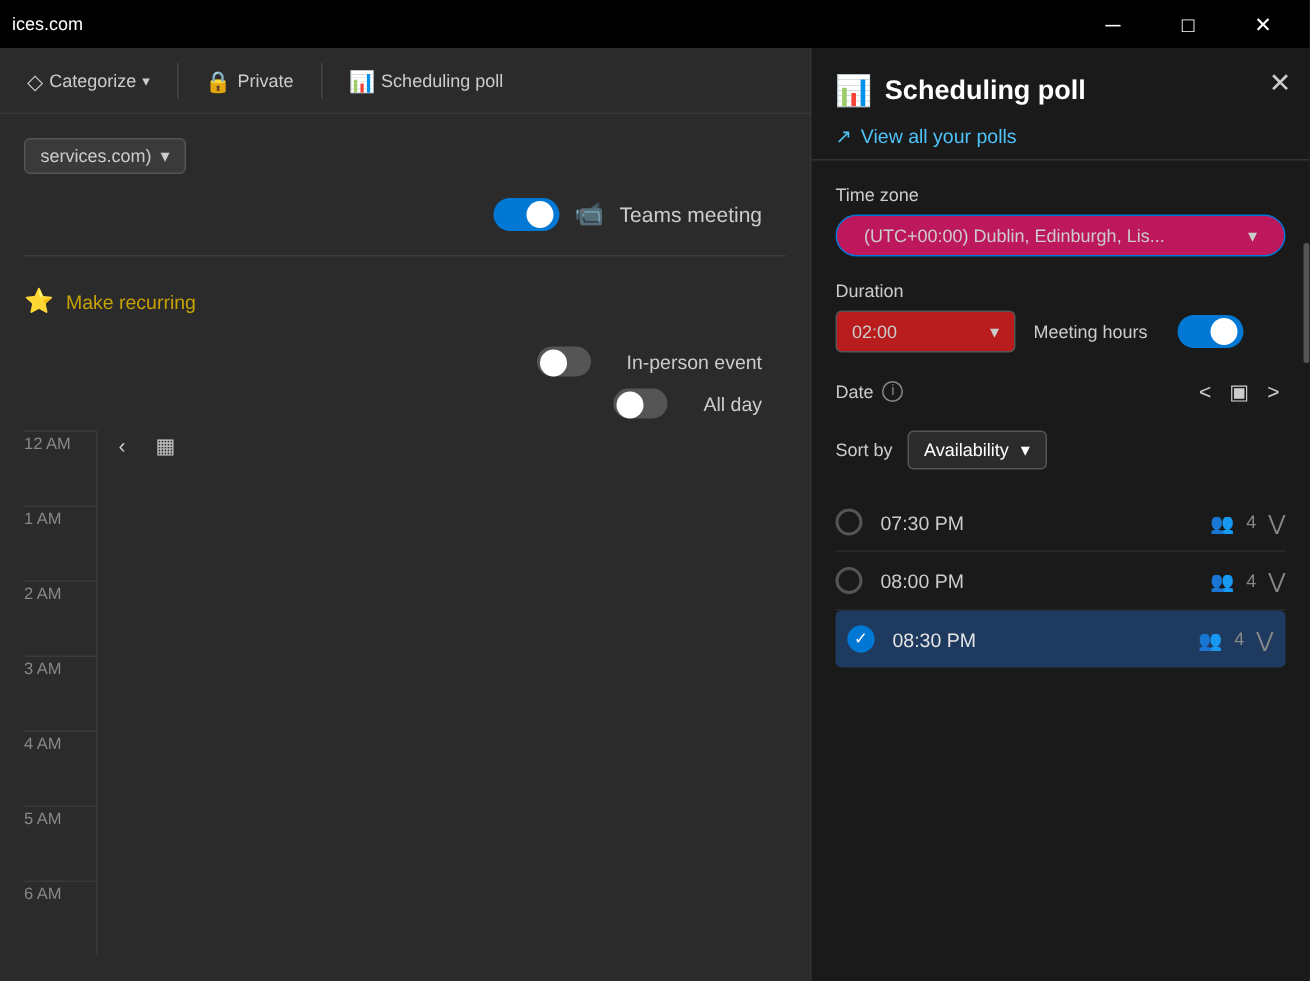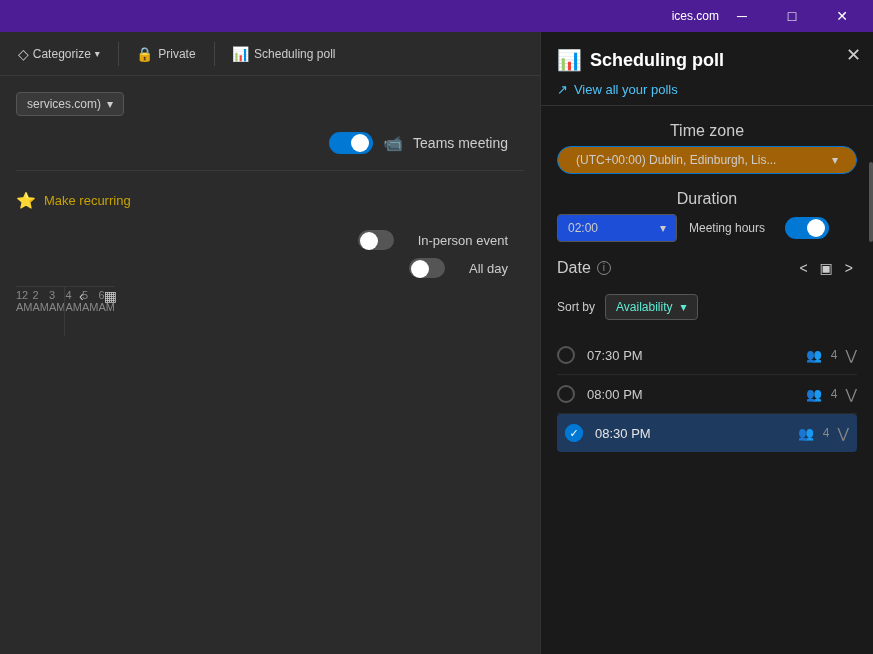--- a/index.html
+++ b/index.html
@@ -7,24 +7,24 @@
       width: 873px;
       height: 654px;
       overflow: hidden;
       font-family: 'Segoe UI', Arial, sans-serif;
       background: #1a1a1a;
     }
 
     
     .title-bar {
       height: 32px;
-      background: #4c1d95;
-      display: flex;
-      align-items: center;
-      justify-content: flex-end;
+      background: #000000;
+      display: flex;
+      align-items: center;
+      justify-content: space-between;
       padding: 0 8px;
     }
     .title-bar-text {
       color: white;
       font-size: 12px;
     }
     .title-bar-controls {
       display: flex;
       gap: 4px;
     }
@@ -185,21 +185,21 @@
 
     
     .calendar-area {
       display: flex;
       margin-top: 8px;
       flex: 1;
     }
     .time-column {
       width: 48px;
       display: flex;
-      flex-direction: row;
+      flex-direction: column;
     }
     .time-slot {
       height: 50px;
       display: flex;
       align-items: flex-start;
       padding-top: 2px;
       color: #888;
       font-size: 11px;
       border-top: 1px solid #3a3a3a;
     }
@@ -270,53 +270,52 @@
 
     
     .right-content {
       flex: 1;
       overflow-y: auto;
       padding: 16px;
     }
 
     .field-label {
       color: #ccc;
-      font-size: 16px;
+      font-size: 12px;
       margin-bottom: 6px;
       font-weight: 500;
-      text-align: center;
     }
 
     .field-group {
       margin-bottom: 16px;
     }
 
     
     .select-field {
       width: 100%;
-      background: #a16207;
+      background: #be185d;
       border: 1px solid #0078d4;
       border-radius: 14px;
       padding: 6px 18px;
       color: #ccc;
       font-size: 12px;
       display: flex;
       align-items: center;
       justify-content: space-between;
       cursor: pointer;
     }
 
     .duration-row {
       display: flex;
       align-items: center;
       gap: 12px;
     }
     .duration-select {
       width: 120px;
-      background: #1d4ed8;
+      background: #b91c1c;
       border: 1px solid #555;
       border-radius: 4px;
       padding: 6px 10px;
       color: #ccc;
       font-size: 12px;
       display: flex;
       align-items: center;
       justify-content: space-between;
       cursor: pointer;
     }
@@ -377,21 +376,21 @@
       align-items: center;
       gap: 10px;
       margin-bottom: 16px;
     }
     .sort-label { color: #ccc; font-size: 12px; }
     .sort-select {
       background: #2b2b2b;
       border: 1px solid #555;
       border-radius: 4px;
       padding: 5px 10px;
-      color: #5eead4;
+      color: #ffffff;
       font-size: 12px;
       display: flex;
       align-items: center;
       gap: 8px;
       cursor: pointer;
     }
 
     
     .time-option {
       display: flex;
@@ -548,20 +547,23 @@
         </div>
         <span class="option-label">All day</span>
       </div>
 
       <div class="calendar-area">
         <div class="time-column">
           <div class="time-slot">
               <span>12 AM</span>
             </div>
           <div class="time-slot">
+              <span>1 AM</span>
+            </div>
+          <div class="time-slot">
               <span>2 AM</span>
             </div>
           <div class="time-slot">
               <span>3 AM</span>
             </div>
           <div class="time-slot">
               <span>4 AM</span>
             </div>
           <div class="time-slot">
               <span>5 AM</span>

